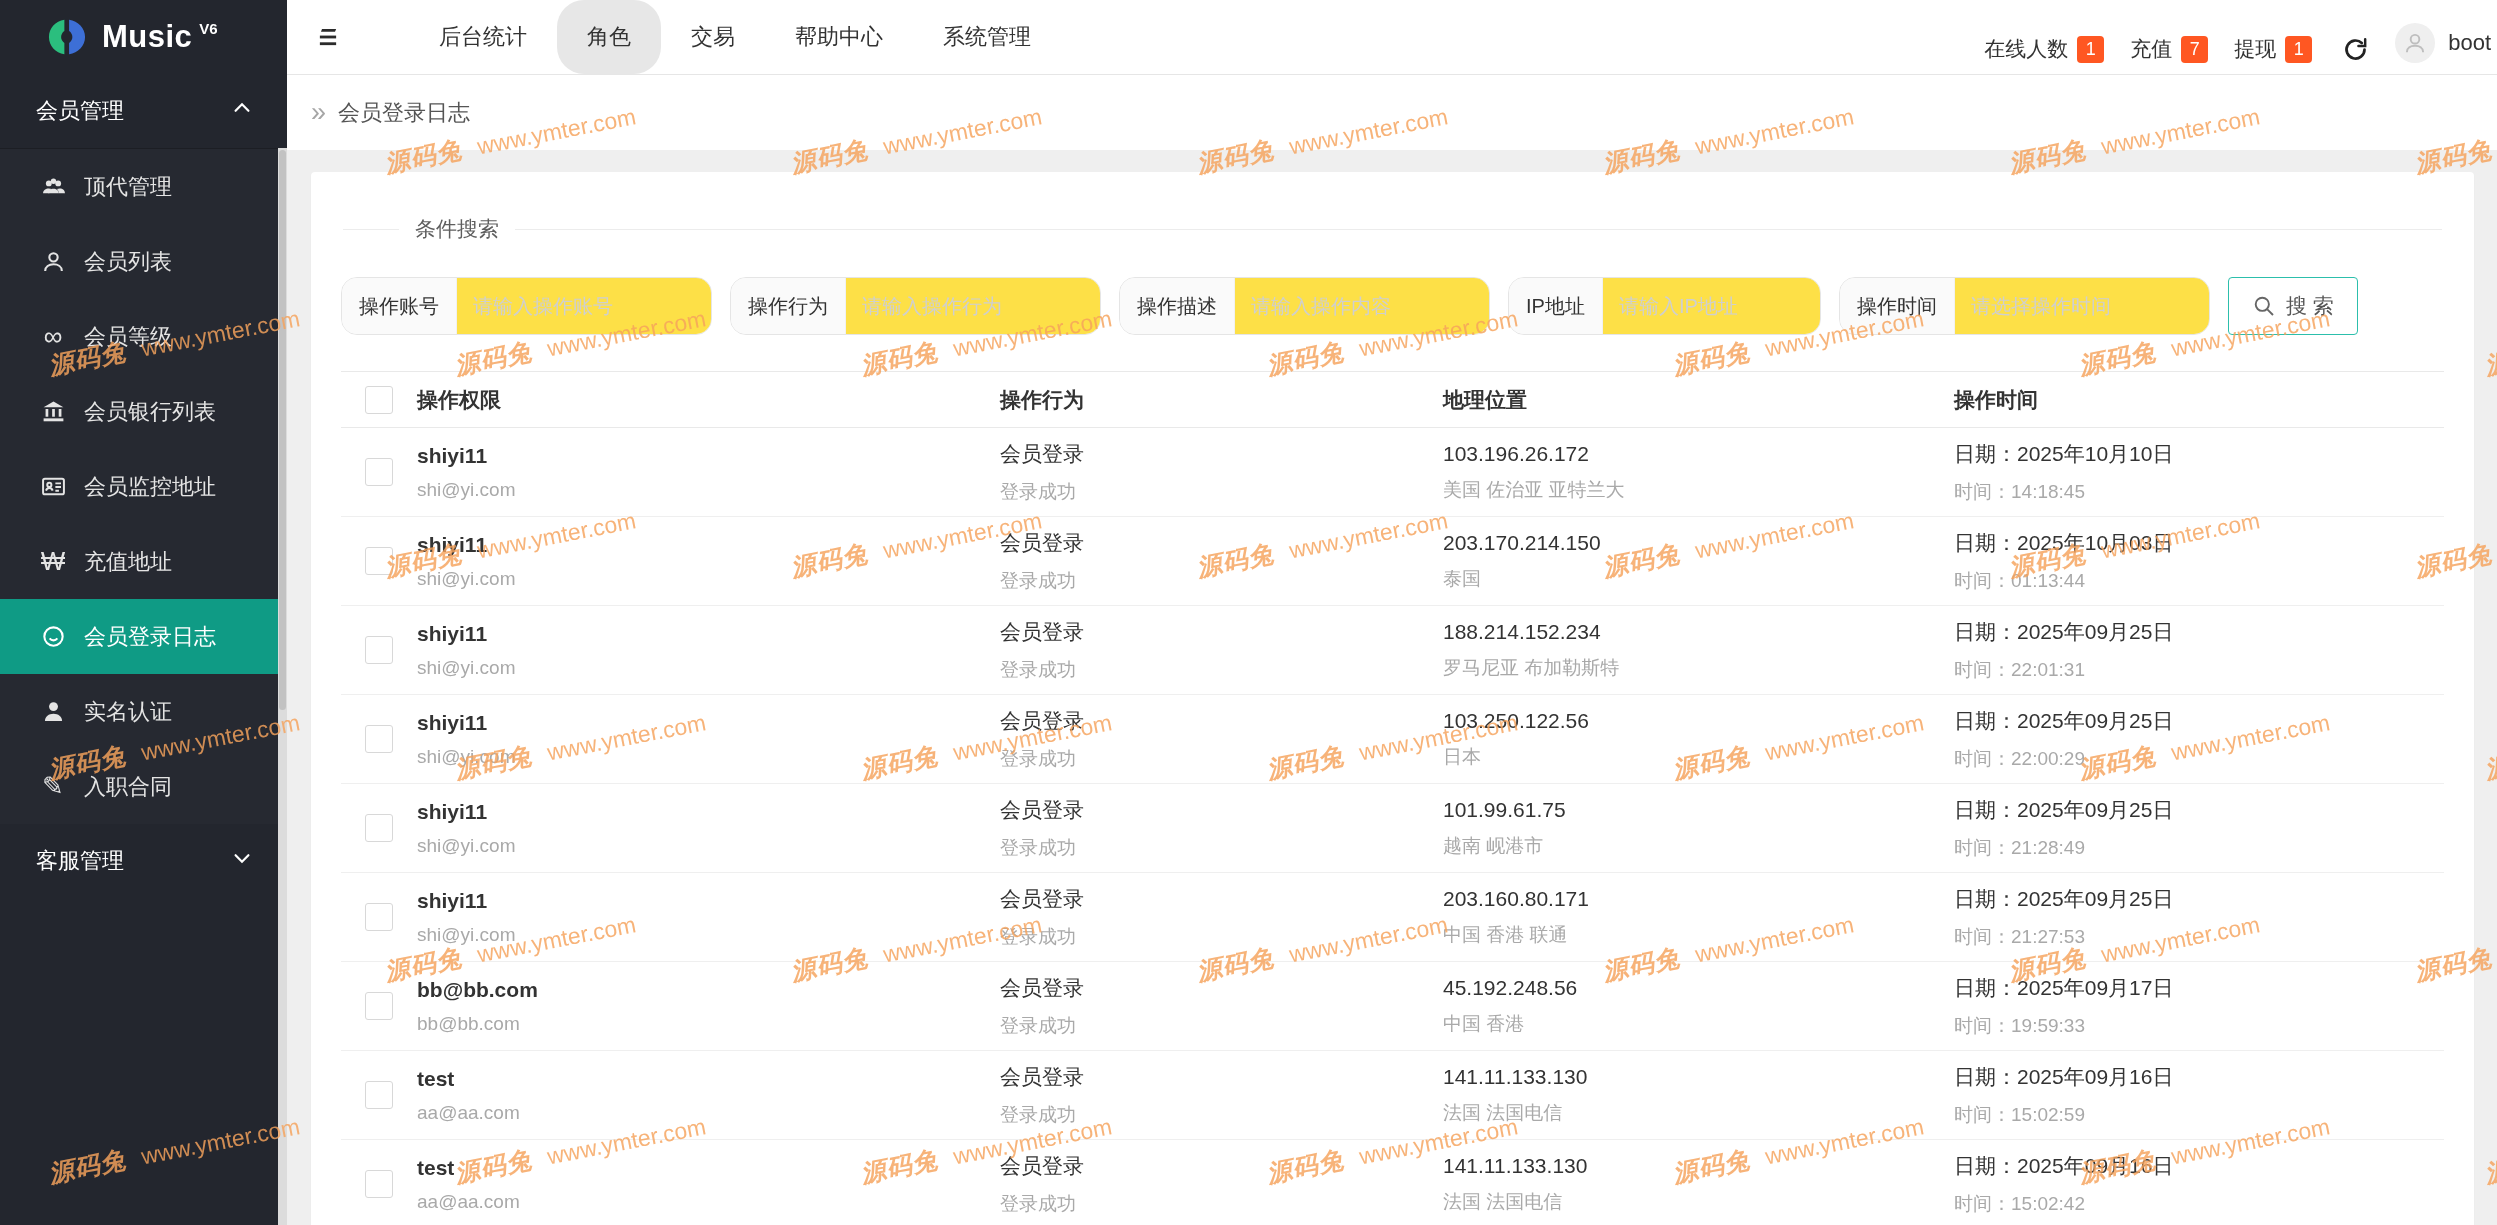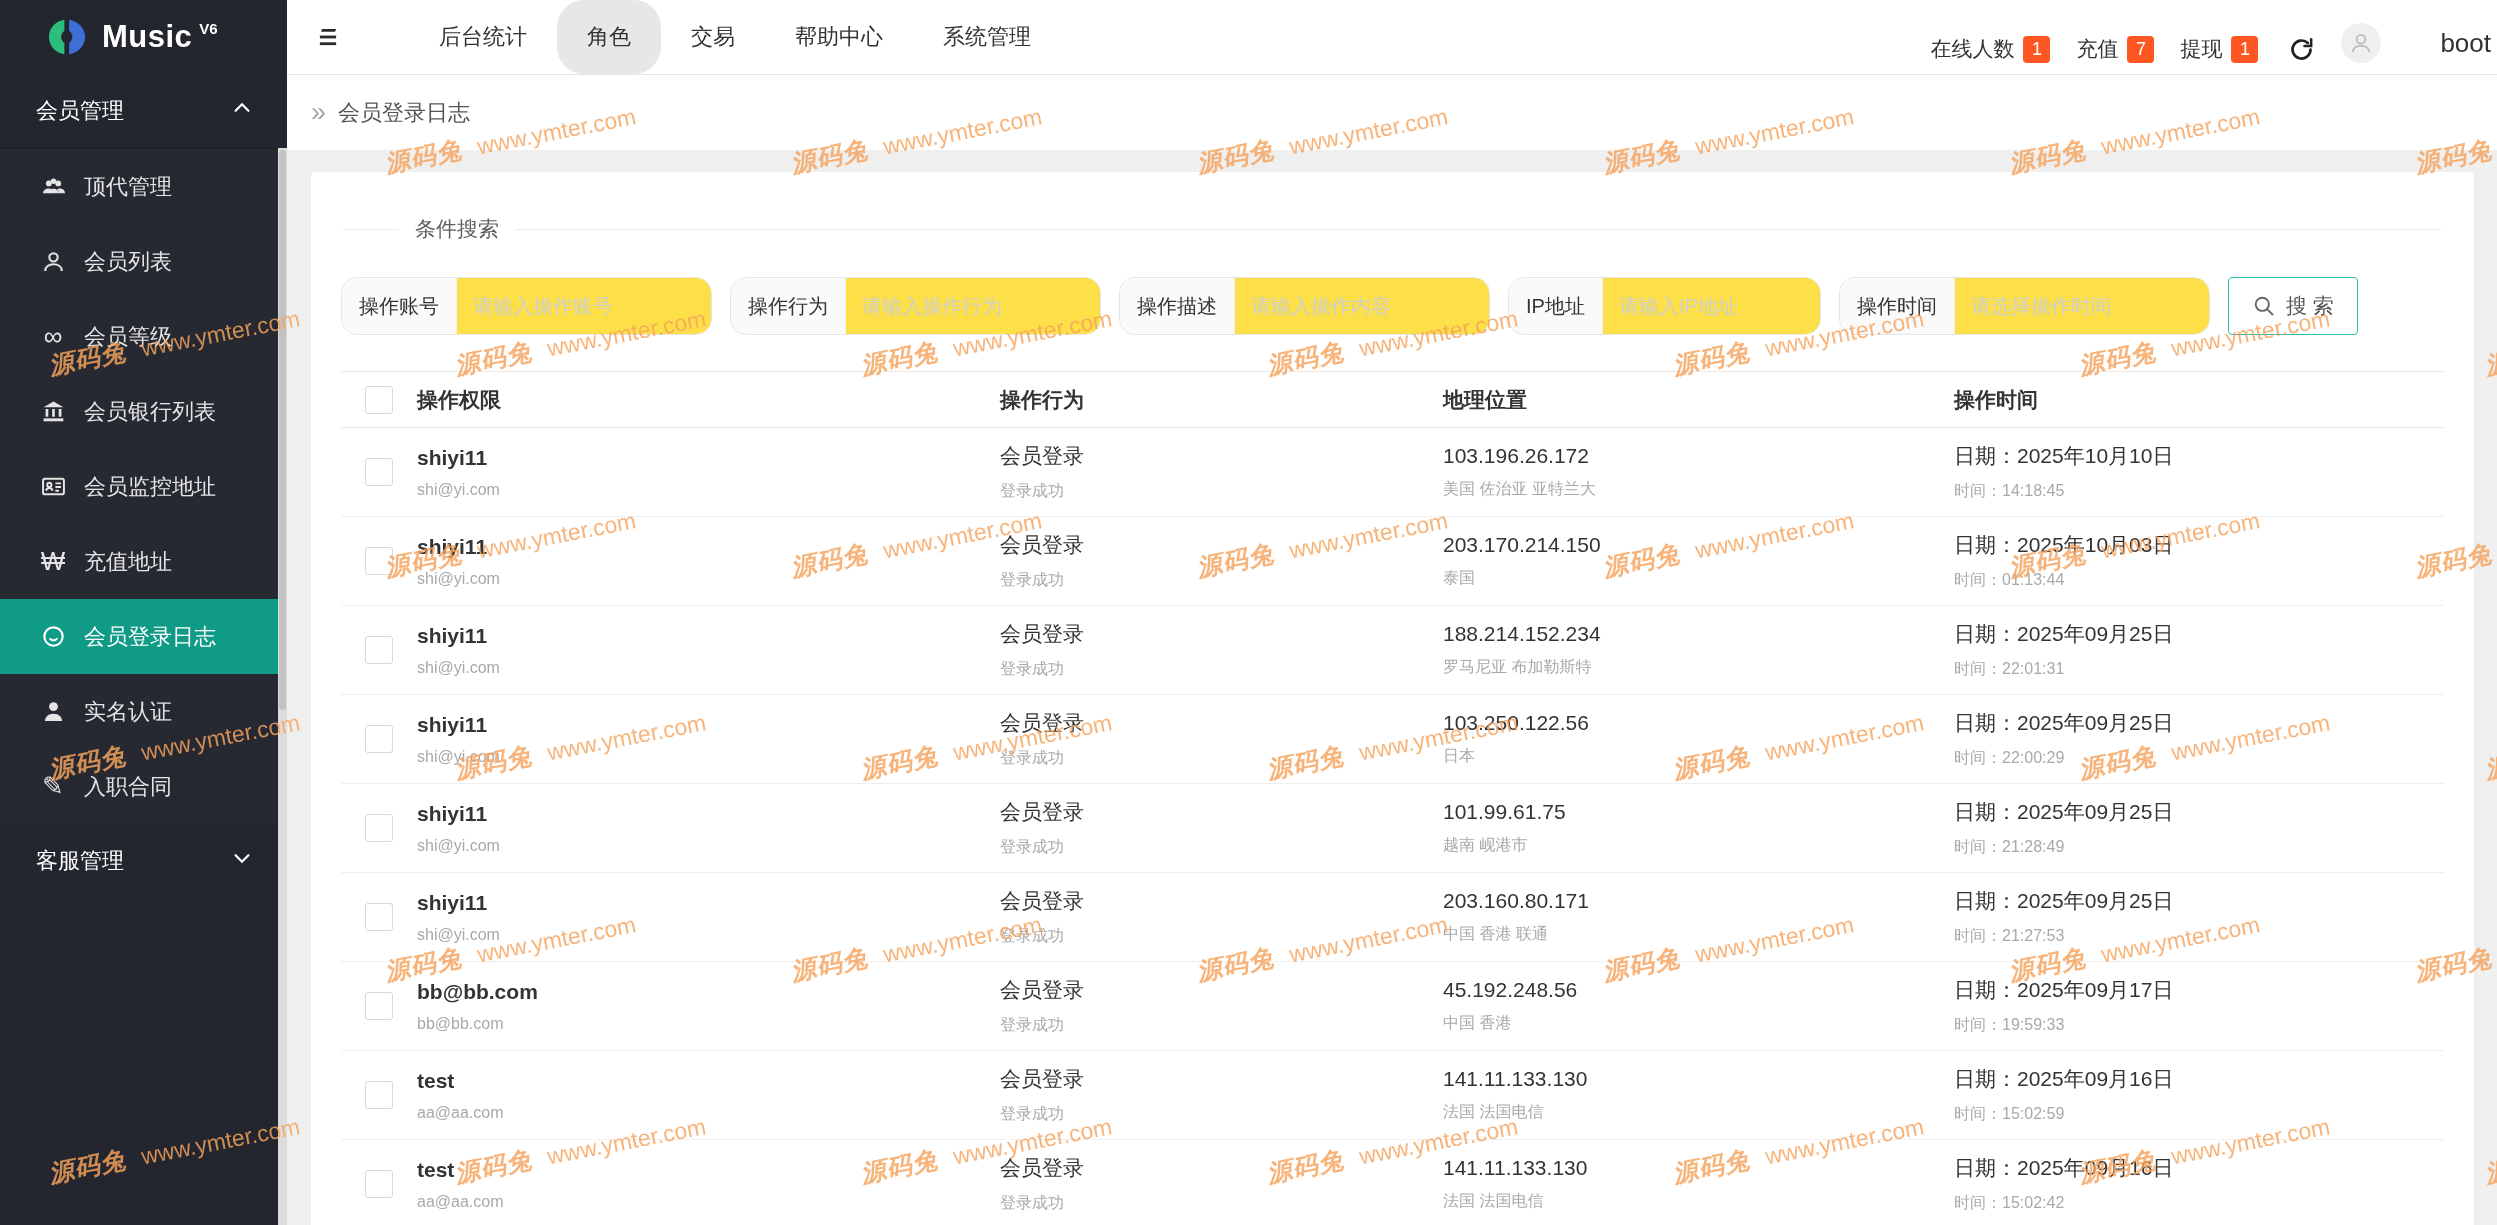--- a/index.html
+++ b/index.html
@@ -30,21 +30,21 @@
   .hamburger svg{width:26px;height:26px;}
   .tabs{display:flex;height:100%;margin-left:40px;}
   .tab{display:flex;align-items:center;padding:0 30px;font-size:22px;color:#333;cursor:pointer;}
   .tab.active{background:#E7E7E7;border-radius:27px;}
   .topbar-right{margin-left:auto;display:flex;align-items:flex-end;margin-top:12px;}
   .stat{display:flex;align-items:center;font-size:21px;color:#333;cursor:pointer;margin-right:26px;}
   .badge{min-width:27px;height:27px;box-sizing:border-box;padding:0 5px;margin-left:9px;border-radius:4px;
          background:var(--badge,#FF5722);color:#fff;font-size:18px;display:flex;align-items:center;justify-content:center;}
   .refresh{margin:0 26px 0 4px;cursor:pointer;color:#222;display:flex;}
   .refresh svg{width:27px;height:27px;}
-  .user{display:flex;align-items:center;font-size:26px;color:#333;cursor:pointer;padding-right:6px;gap:46px;}
+  .user{display:flex;align-items:center;font-size:22px;color:#333;cursor:pointer;padding-right:6px;}
   .avatar{width:40px;height:40px;border-radius:50%;background:#EFEFEF;margin-right:13px;
           display:flex;align-items:center;justify-content:center;color:#BEBEBE;}
   .avatar svg{width:26px;height:26px;}
   
   .crumbbar{position:absolute;left:287px;top:75px;right:0;height:75px;background:#fff;
             display:flex;align-items:center;padding-left:24px;z-index:3;}
   .crumb-sep{color:#A6A6A6;font-size:27px;margin-right:12px;}
   .crumb-label{color:#555;font-size:22px;}
   
   .card{position:absolute;left:311px;top:172px;width:2163px;height:1160px;background:#fff;
@@ -70,21 +70,21 @@
   .table{margin-top:36px;}
   .thead,.trow{display:grid;grid-template-columns:76px 583px 443px 511px 1fr;align-items:center;}
   .thead{height:55px;border-top:1px solid #E9E9E9;border-bottom:1px solid #E9E9E9;}
   .th{font-size:21px;font-weight:bold;color:#333;}
   .trow{height:88px;border-bottom:1px solid #EFEFEF;}
   .checkbox{width:28px;height:28px;box-sizing:border-box;border:1px solid #D8D8D8;border-radius:3px;
             margin-left:24px;background:#fff;cursor:pointer;}
   .cell{display:flex;flex-direction:column;}
   .cell-main{font-size:21px;color:#333;margin-bottom:11px;}
   .cell-main.bold{font-weight:bold;}
-  .cell-sub{font-size:16px;color:#A9A9A9;}
+  .cell-sub{font-size:19px;color:#A9A9A9;}
   
   .wm-layer{position:absolute;inset:0;z-index:50;pointer-events:none;overflow:hidden;}
   .wm{position:absolute;white-space:nowrap;transform:rotate(-11deg);transform-origin:left top;
       color:var(--watermark,#F6A35C);font-size:23px;opacity:.82;}
   .wm b{font-size:25px;font-style:italic;margin-right:16px;letter-spacing:1px;}
 </style>
 </head>
 <body>
 
 <div class="page">

